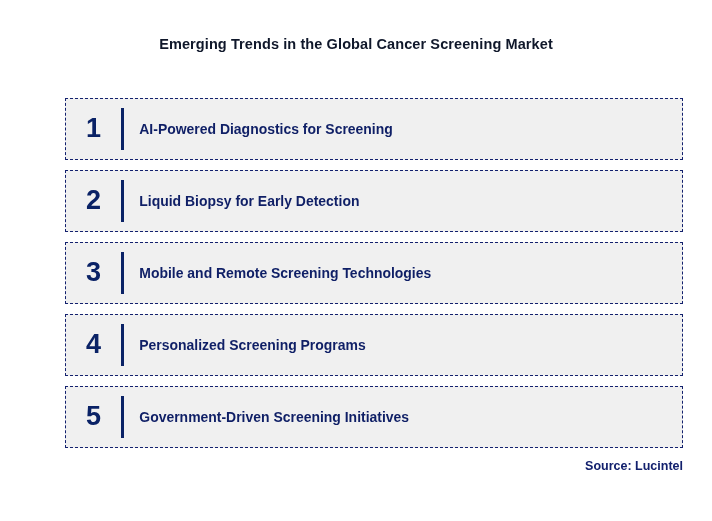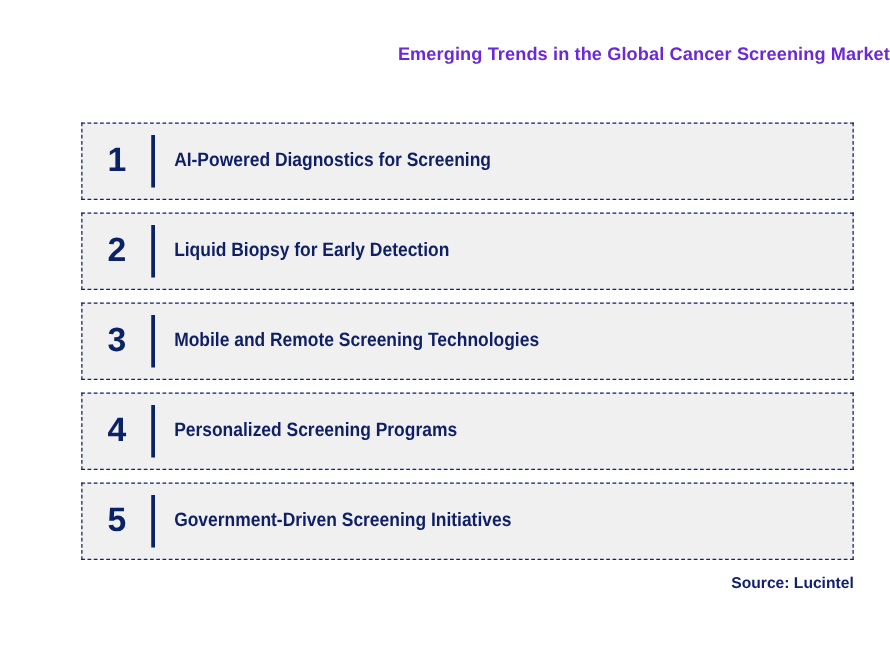--- a/index.html
+++ b/index.html
@@ -13,24 +13,24 @@
     font-family: "Liberation Sans", sans-serif;
     overflow: hidden;
     position: relative;
   }
 
   #page-title {
     position: absolute;
     left: 0;
     top: 36px;
     width: 712px;
-    text-align: right;
+    text-align: center;
     font-size: 14.5px;
     font-weight: bold;
-    color: #6d28d9;
+    color: #0f172a;
     letter-spacing: 0.1px;
     font-family: "Liberation Sans", sans-serif;
   }
 
   #trend-list {
     position: absolute;
     left: 65px;
     top: 98px;
     width: 618px;
   }

